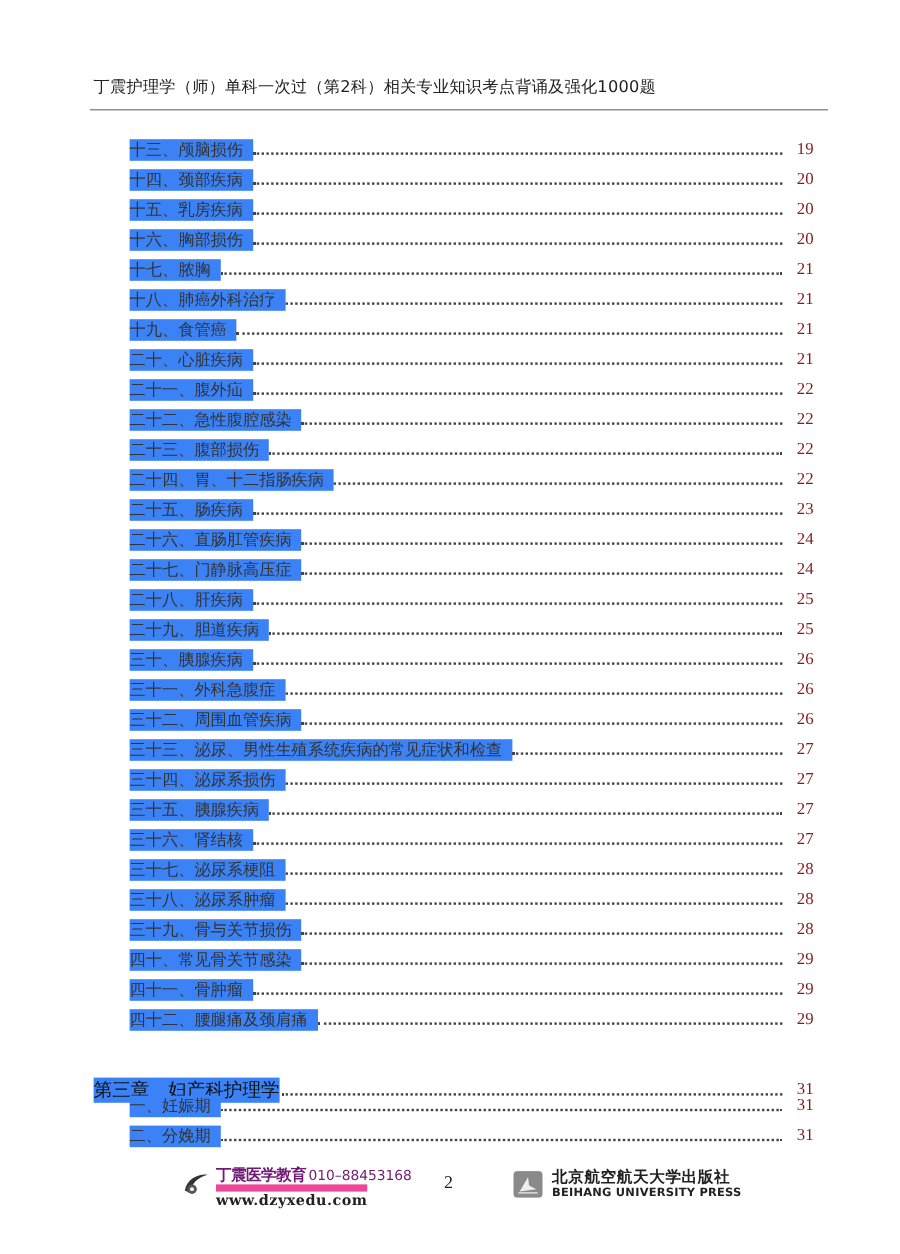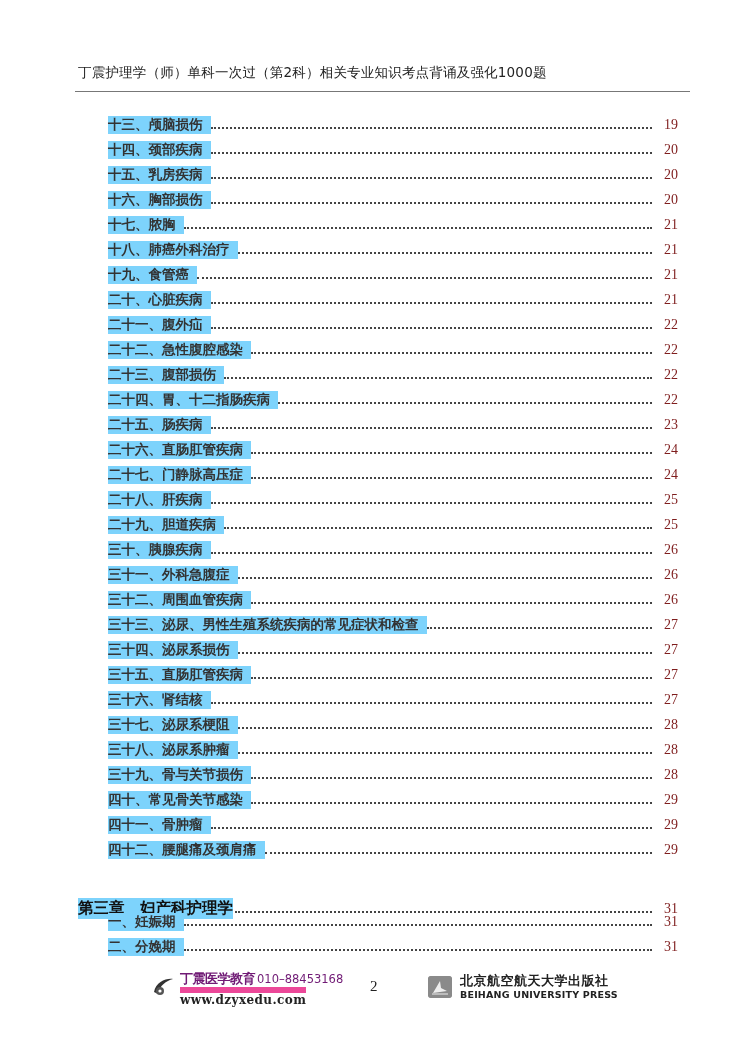--- a/index.html
+++ b/index.html
@@ -1,21 +1,21 @@
 <!DOCTYPE html>
 <html><head>
   <meta charset="utf-8">
   <style>
     html, body { margin: 0; padding: 0; background: #ffffff; }
     body { width: 750px; height: 1045px; position: relative; overflow: hidden; color: #2a2a2a; font-family: "DejaVu Serif", "Liberation Serif", serif; }
     .page-header { position: absolute; left: 78px; top: 64px; font-family: "DejaVu Sans", "Liberation Sans", sans-serif; font-size: 13.5px; color: #222; letter-spacing: 0.2px; }
     .header-rule { position: absolute; left: 75px; top: 91px; width: 615px; height: 0; border-top: 1.5px solid #777; }
     .toc { position: absolute; left: 0; top: 112px; width: 750px; }
     .toc-row { position: absolute; left: 0; width: 750px; height: 25px; display: flex; align-items: center; }
-    .toc-row .label { font-size: 13.5px; color: #333; white-space: nowrap; padding-right: 8px; background: #7dd3fc; font-weight: bold; }
+    .toc-row .label { font-size: 13.5px; color: #333; white-space: nowrap; padding-right: 8px; background: #3b82f6; }
     .toc-row .dots { flex: 1; height: 0; border-bottom: 2px dotted #444; margin-top: 6px; margin-right: 12px; }
     .toc-row .page { width: 28px; text-align: left; font-size: 14px; color: #7f1d1d; font-family: "Liberation Serif", "DejaVu Serif", serif; }
     .toc-row.sub .label { margin-left: 108px; }
     .toc-row.chapter .label { margin-left: 78px; font-family: "DejaVu Sans", "Liberation Sans", sans-serif; font-size: 15.5px; color: #111; padding-right: 0; }
     .toc-row.chapter .dots { margin-left: 2px; }
     .toc-row .page { margin-right: 58px; }
     .footer { position: absolute; top: 968px; left: 0; width: 750px; height: 40px; }
     .logo-left { position: absolute; left: 152px; top: 2px; width: 180px; height: 34px; }
     .logo-mark { position: absolute; left: 0; top: 6px; width: 22px; height: 22px; }
     .logo-cn { position: absolute; left: 28px; top: 0; font-family: "DejaVu Serif", serif; font-size: 13px; font-weight: bold; color: #701a75; letter-spacing: -0.5px; white-space: nowrap; }
@@ -138,21 +138,21 @@
       <span class="label">三十三、泌尿、男性生殖系统疾病的常见症状和检查</span>
       <span class="dots"></span>
       <span class="page">27</span>
     </div>
   <div class="toc-row sub" style="top:525px">
       <span class="label">三十四、泌尿系损伤</span>
       <span class="dots"></span>
       <span class="page">27</span>
     </div>
   <div class="toc-row sub" style="top:550px">
-      <span class="label">三十五、直肠肛管疾病</span>
+      <span class="label">三十五、胰腺疾病</span>
       <span class="dots"></span>
       <span class="page">27</span>
     </div>
   <div class="toc-row sub" style="top:575px">
       <span class="label">三十六、肾结核</span>
       <span class="dots"></span>
       <span class="page">27</span>
     </div>
   <div class="toc-row sub" style="top:600px">
       <span class="label">三十七、泌尿系梗阻</span>

